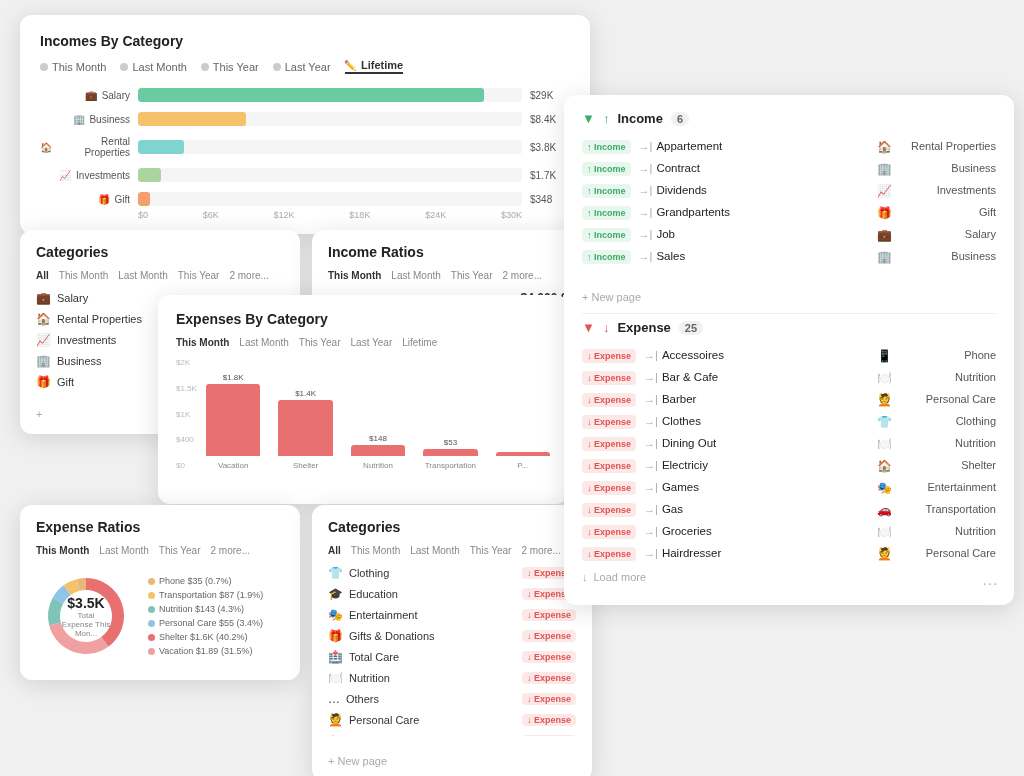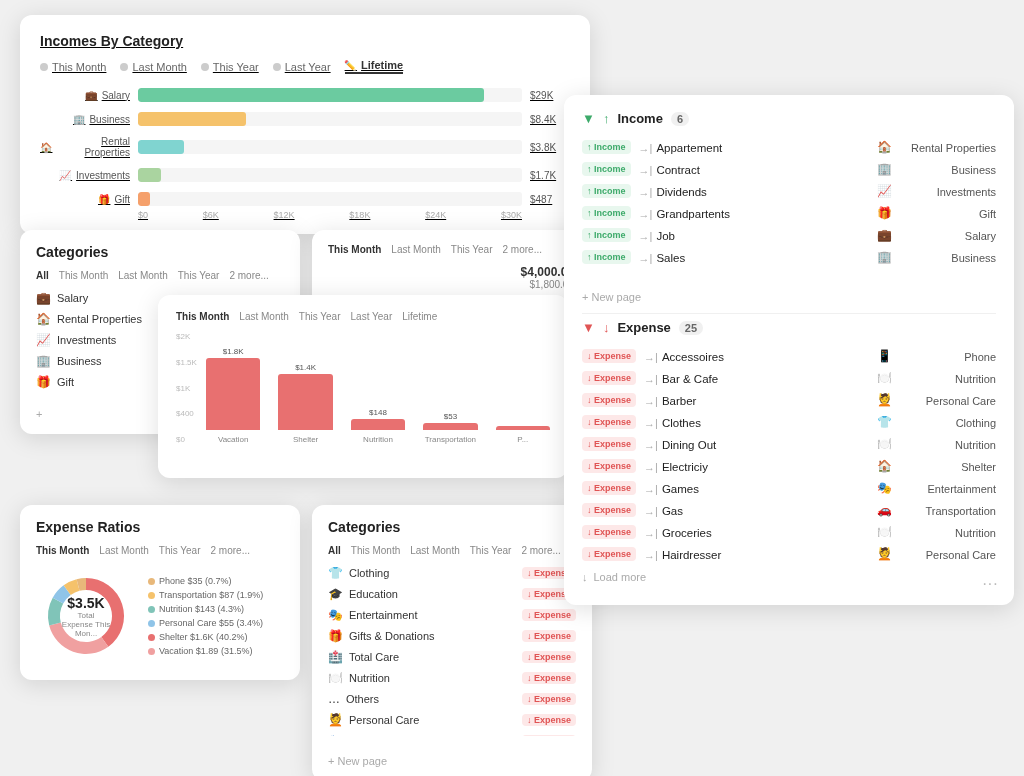--- a/index.html
+++ b/index.html
@@ -18,21 +18,20 @@
       box-shadow: 0 4px 24px rgba(0,0,0,0.13);
       position: absolute;
     }
 
     
     .card-incomes {
       left: 20px;
       top: 15px;
       width: 570px;
       padding: 18px 20px 14px;
-      text-decoration: underline;
     }
 
     .card-title {
       font-size: 14px;
       font-weight: 700;
       color: #222;
       margin-bottom: 10px;
     }
 
     .filter-row {
@@ -337,21 +336,21 @@
     .tree-section-badge {
       background: #f0f0f0;
       color: #666;
       font-size: 11px;
       padding: 1px 6px;
       border-radius: 8px;
     }
 
     .tree-row {
       display: flex;
-      align-items: flex-end;
+      align-items: flex-start;
       padding: 4px 0;
       font-size: 11.5px;
       border-radius: 6px;
     }
 
     .tree-badge-income {
       background: #e8f7ee;
       color: #3daa6a;
       font-size: 9px;
       padding: 2px 5px;
@@ -493,21 +492,21 @@
       <div class="hbar-value">$1.7K</div>
     </div>
       <div class="hbar-row">
       <div class="hbar-label">
         <span>🎁</span>
         <span>Gift</span>
       </div>
       <div class="hbar-track">
         <div class="hbar-fill" style="width:3%; background:#f5a06b;"></div>
       </div>
-      <div class="hbar-value">$487</div>
+      <div class="hbar-value">$348</div>
     </div>
     </div>
 
   <div class="axis-row" id="incomes-axis">
       <span>$0</span>
       <span>$6K</span>
       <span>$12K</span>
       <span>$18K</span>
       <span>$24K</span>
       <span>$30K</span>
@@ -544,34 +543,36 @@
         <span class="cat-icon">🎁</span>
         <span>Gift</span>
       </div>
     </div>
   <div class="new-page">
     <span>+</span> <span></span>
   </div>
 </div>
 
 <div class="card card-income-ratios">
+  <div class="card-title">Income Ratios</div>
   <div class="cat-filter-row">
     <span style="font-weight:600;color:#333;">This Month</span>
     <span>Last Month</span>
     <span>This Year</span>
     <span>2 more...</span>
   </div>
   <div class="ratios-amounts">
     <span class="ratios-big">$4,000.00</span>
     <span>$1,800.00</span>
   </div>
   <div style="height:60px; background: linear-gradient(to right, #e8f7ee 0%, #c8eed8 50%, #6bcba0 100%); border-radius:6px; margin-top:8px;"></div>
 </div>
 
 <div class="card card-expenses">
+  <div class="card-title">Expenses By Category</div>
   <div class="cat-filter-row">
     <span style="font-weight:600;color:#333;">This Month</span>
     <span>Last Month</span>
     <span>This Year</span>
     <span>Last Year</span>
     <span>Lifetime</span>
   </div>
 
   <div style="position:relative; height:130px; padding-left:30px; padding-bottom:18px;">
     <div class="vbar-yaxis" id="exp-yaxis">

